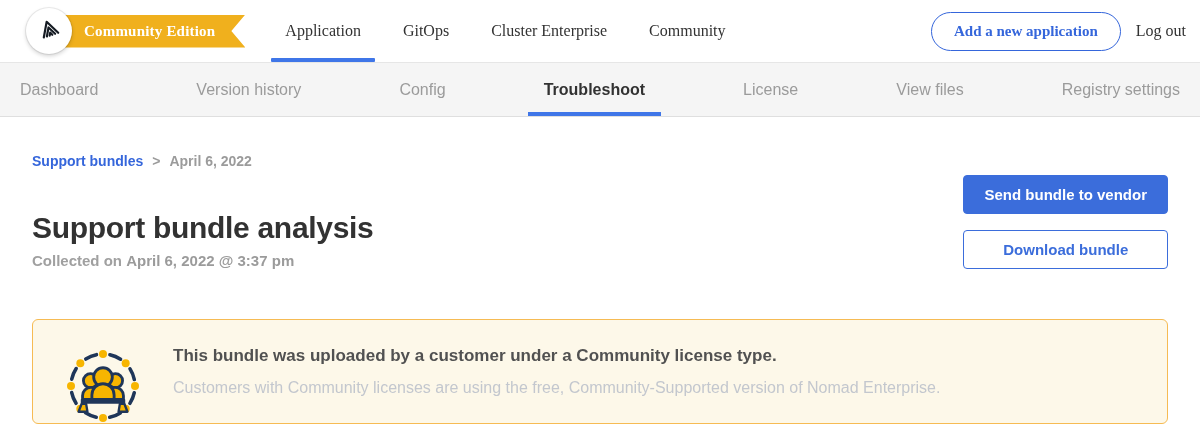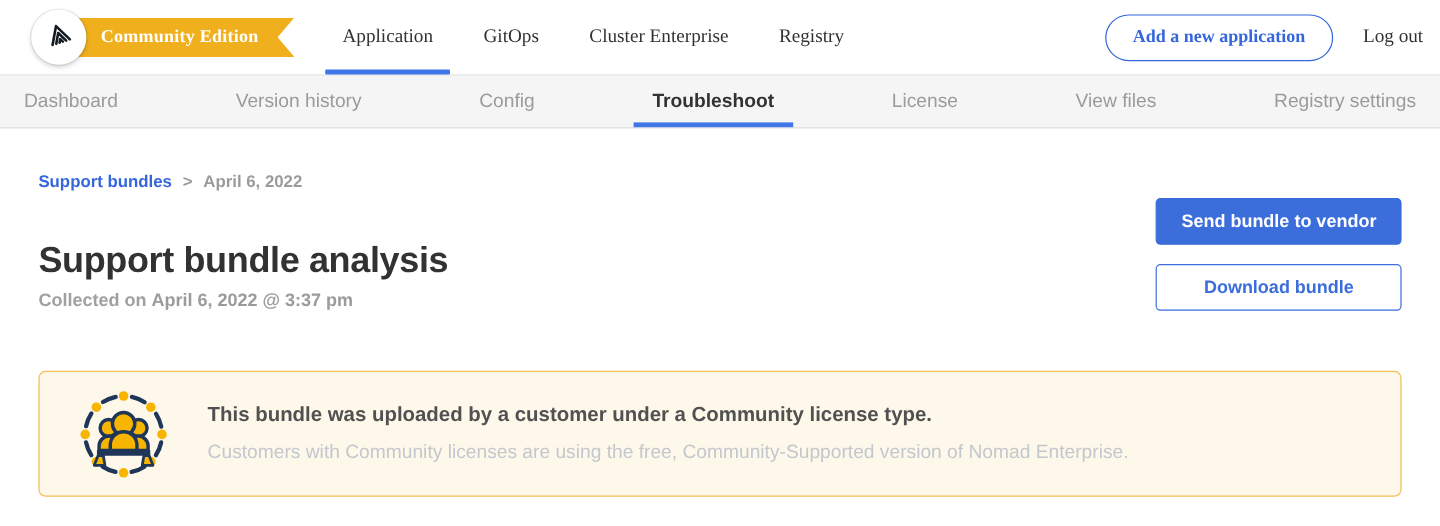--- a/index.html
+++ b/index.html
@@ -29,28 +29,28 @@
     box-shadow:0 0 0 1px rgba(0,0,0,.07),0 2px 4px rgba(0,0,0,.18);}
   .badge{margin-left:-12px;z-index:1;background:var(--badge-yellow);color:#fff;
     font-weight:700;font-size:15px;letter-spacing:.2px;line-height:1;
     padding:9px 30px 9px 24px;
     clip-path:polygon(0 0,100% 0,calc(100% - 14px) 50%,100% 100%,0 100%);}
   .topnav{display:flex;gap:38px;margin-left:38px;height:62px;align-items:stretch;text-align:center;}
   .topnav-item{display:flex;align-items:center;font-size:16px;font-weight:500;
     color:var(--nav-dark);position:relative;cursor:pointer;padding:0 2px;}
   .topnav-item.active::after{content:"";position:absolute;left:-12px;right:-12px;
     bottom:0;height:4px;background:#3f76e8;border-radius:1px;}
-  .topbar-right{margin-left:auto;display:flex;align-items:center;gap:25px;}
+  .topbar-right{margin-left:auto;display:flex;align-items:center;gap:15px;}
   .add-btn{border:1px solid var(--accent);background:#fff;color:var(--accent);
     border-radius:20px;font-size:15px;font-weight:700;padding:10px 22px;cursor:pointer;
     font-family:inherit;}
   .logout{font-size:16px;font-weight:500;color:var(--nav-dark);cursor:pointer;}
 
   
-  .subnav{height:45px;background:var(--subnav-bg);border-top:1px solid #e6e6e6;
+  .subnav{height:55px;background:var(--subnav-bg);border-top:1px solid #e6e6e6;
     border-bottom:1px solid #dfdfdf;display:flex;justify-content:space-between;
     align-items:stretch;padding:0 20px;}
   .subnav-item{display:flex;align-items:center;font-size:16px;font-weight:500;
     color:var(--nav-gray);position:relative;cursor:pointer;}
   .subnav-item.active{color:var(--nav-dark);font-weight:600;}
   .subnav-item.active::after{content:"";position:absolute;left:-16px;right:-16px;
     bottom:0;height:4px;background:#3f76e8;}
 
   
   .content{padding:0 32px;}
@@ -63,21 +63,21 @@
   .page-subtitle{margin-top:7px;font-size:15px;color:var(--subtitle-gray);font-weight:600;}
   .page-subtitle b{font-weight:700;color:#9b9b9b;}
   .actions{display:flex;gap:16px;margin-top:6px;flex-direction:column;}
   .btn{font-family:inherit;font-size:15px;font-weight:700;border-radius:4px;
     padding:11px 20px;cursor:pointer;line-height:1;}
   .btn-primary{background:var(--btn-blue);border:1px solid var(--btn-blue);color:#fff;}
   .btn-outline{background:#fff;border:1px solid var(--btn-blue);color:var(--btn-blue);}
 
   
   .alert{margin-top:50px;background:var(--alert-bg);border:1px solid var(--alert-border);
-    border-radius:6px;display:flex;align-items:center;gap:30px;padding:26px 30px;height:105px;}
+    border-radius:6px;display:flex;align-items:flex-start;gap:30px;padding:26px 30px;height:105px;}
   .alert-icon{flex:0 0 80px;width:80px;height:80px;}
   .alert-title{font-size:17px;font-weight:700;color:var(--alert-title);}
   .alert-sub{margin-top:13px;font-size:16px;color:var(--alert-sub);}
 </style>
 </head>
 <body>
 
 <header class="topbar">
   <div class="brand">
     <div class="logo-circle">
@@ -91,21 +91,21 @@
         </svg>
       </span>
     </div>
     <div class="badge">Community Edition</div>
   </div>
 
   <nav class="topnav">
     <div class="topnav-item active">Application</div>
     <div class="topnav-item">GitOps</div>
     <div class="topnav-item">Cluster Enterprise</div>
-    <div class="topnav-item">Registry</div>
+    <div class="topnav-item">Community</div>
   </nav>
 
   <div class="topbar-right">
     <button class="add-btn">Add a new application</button>
     <span class="logout">Log out</span>
   </div>
 </header>
 
 <nav class="subnav">
   <div class="subnav-item">Dashboard</div>

